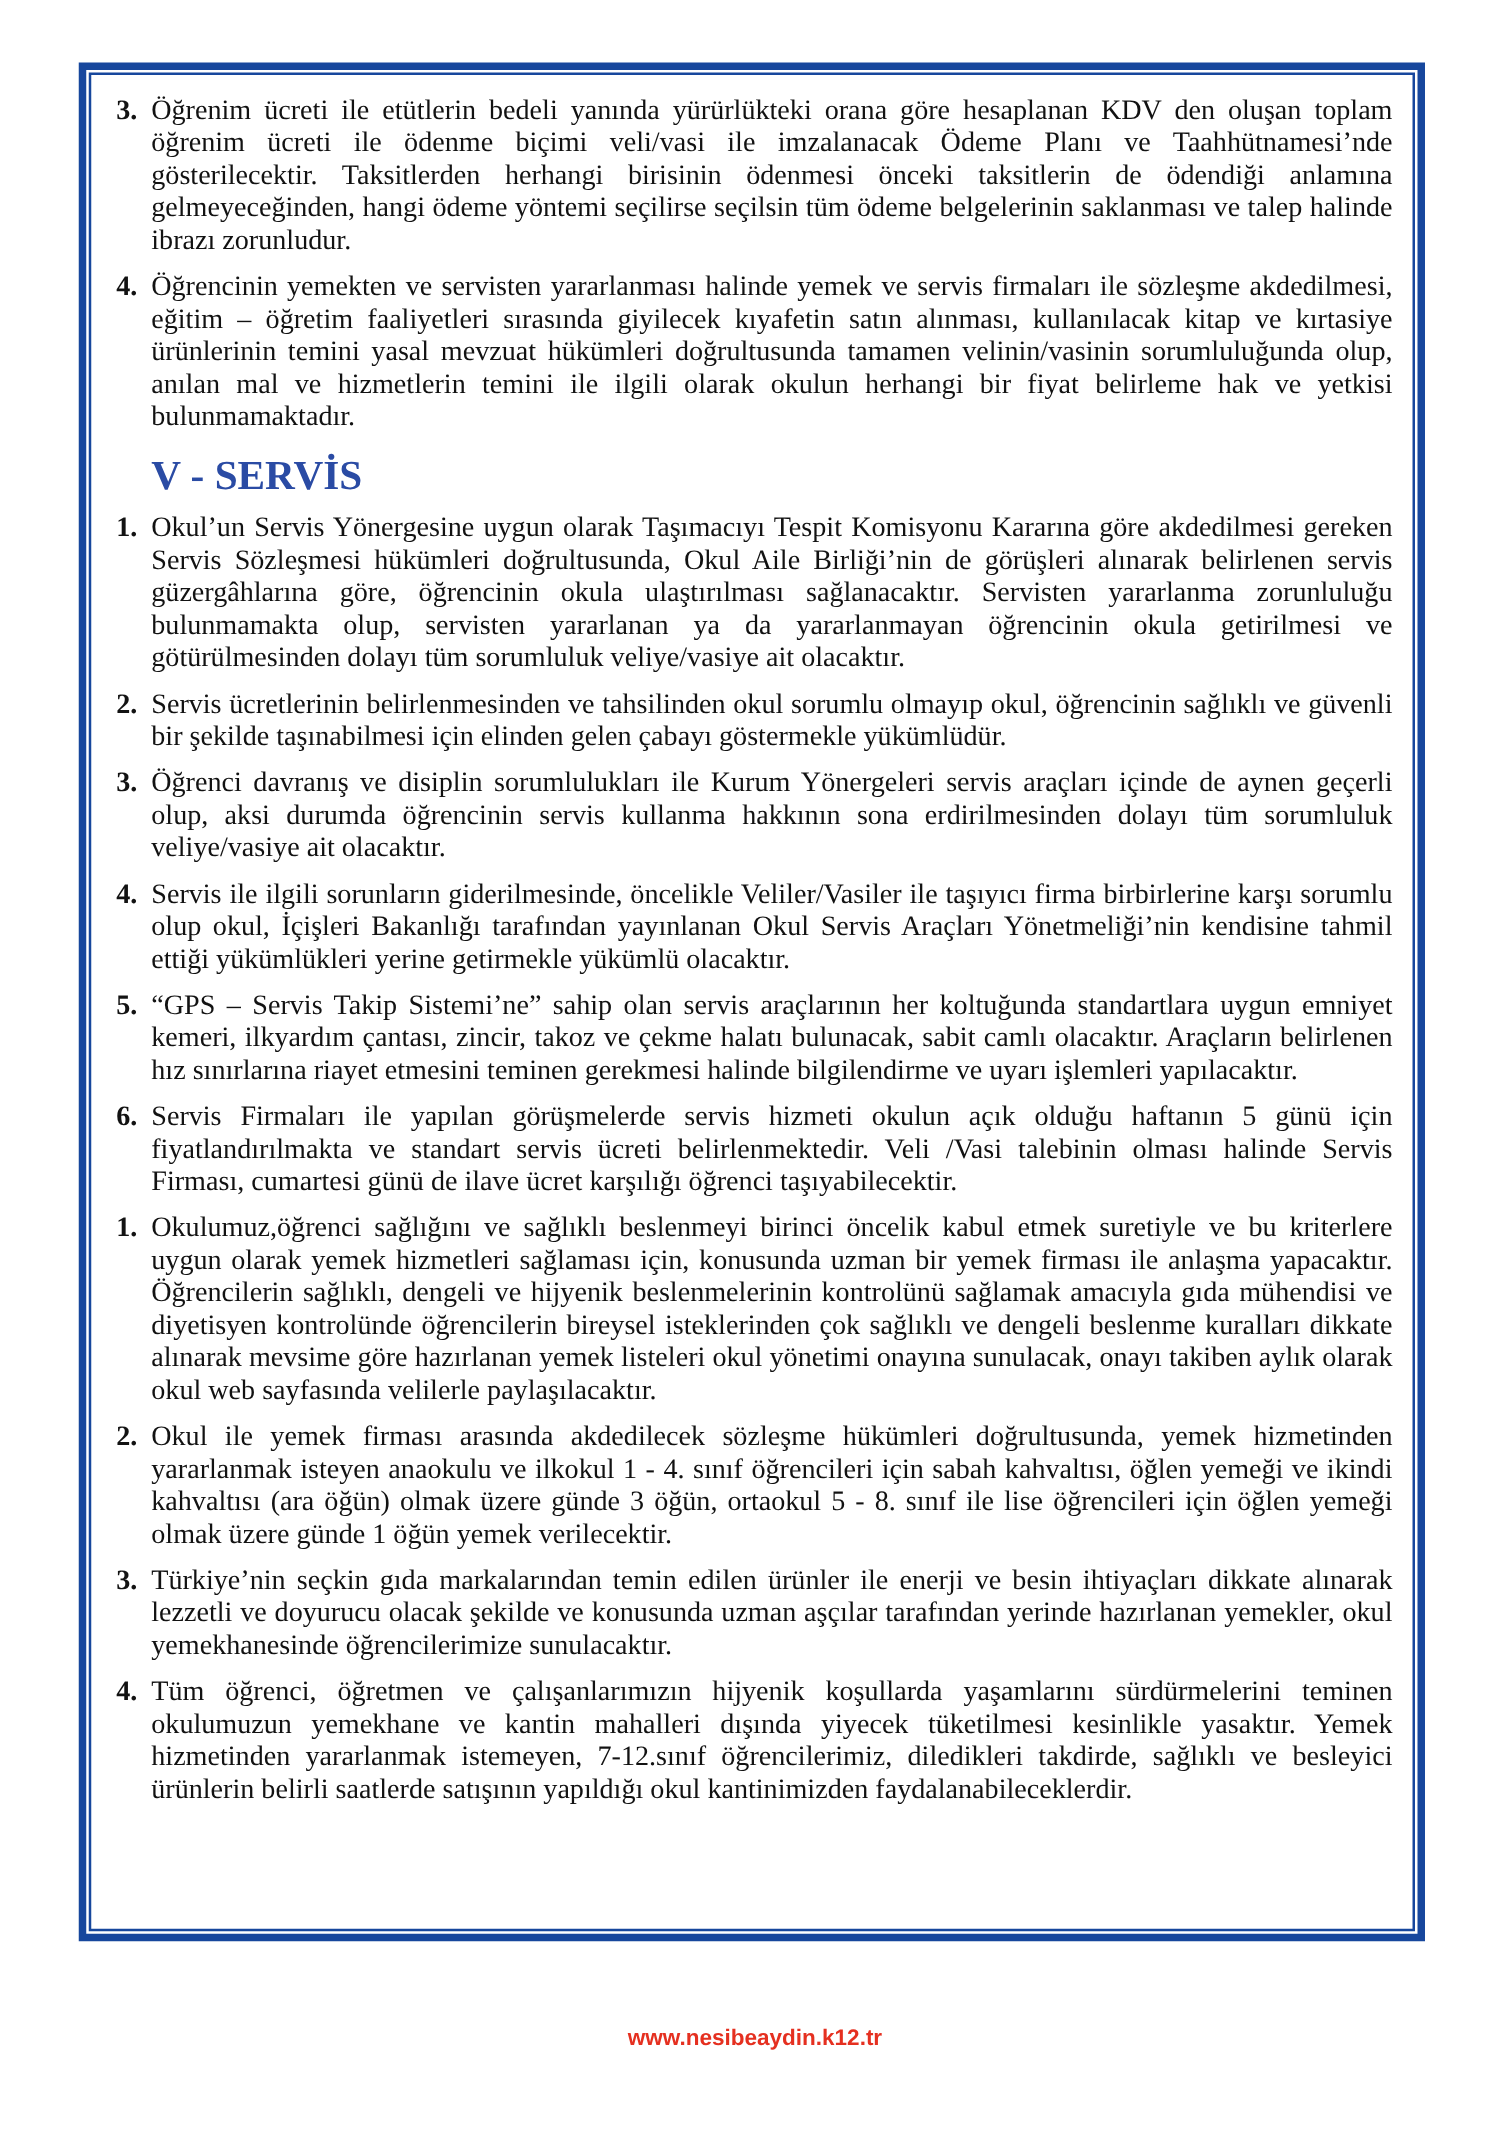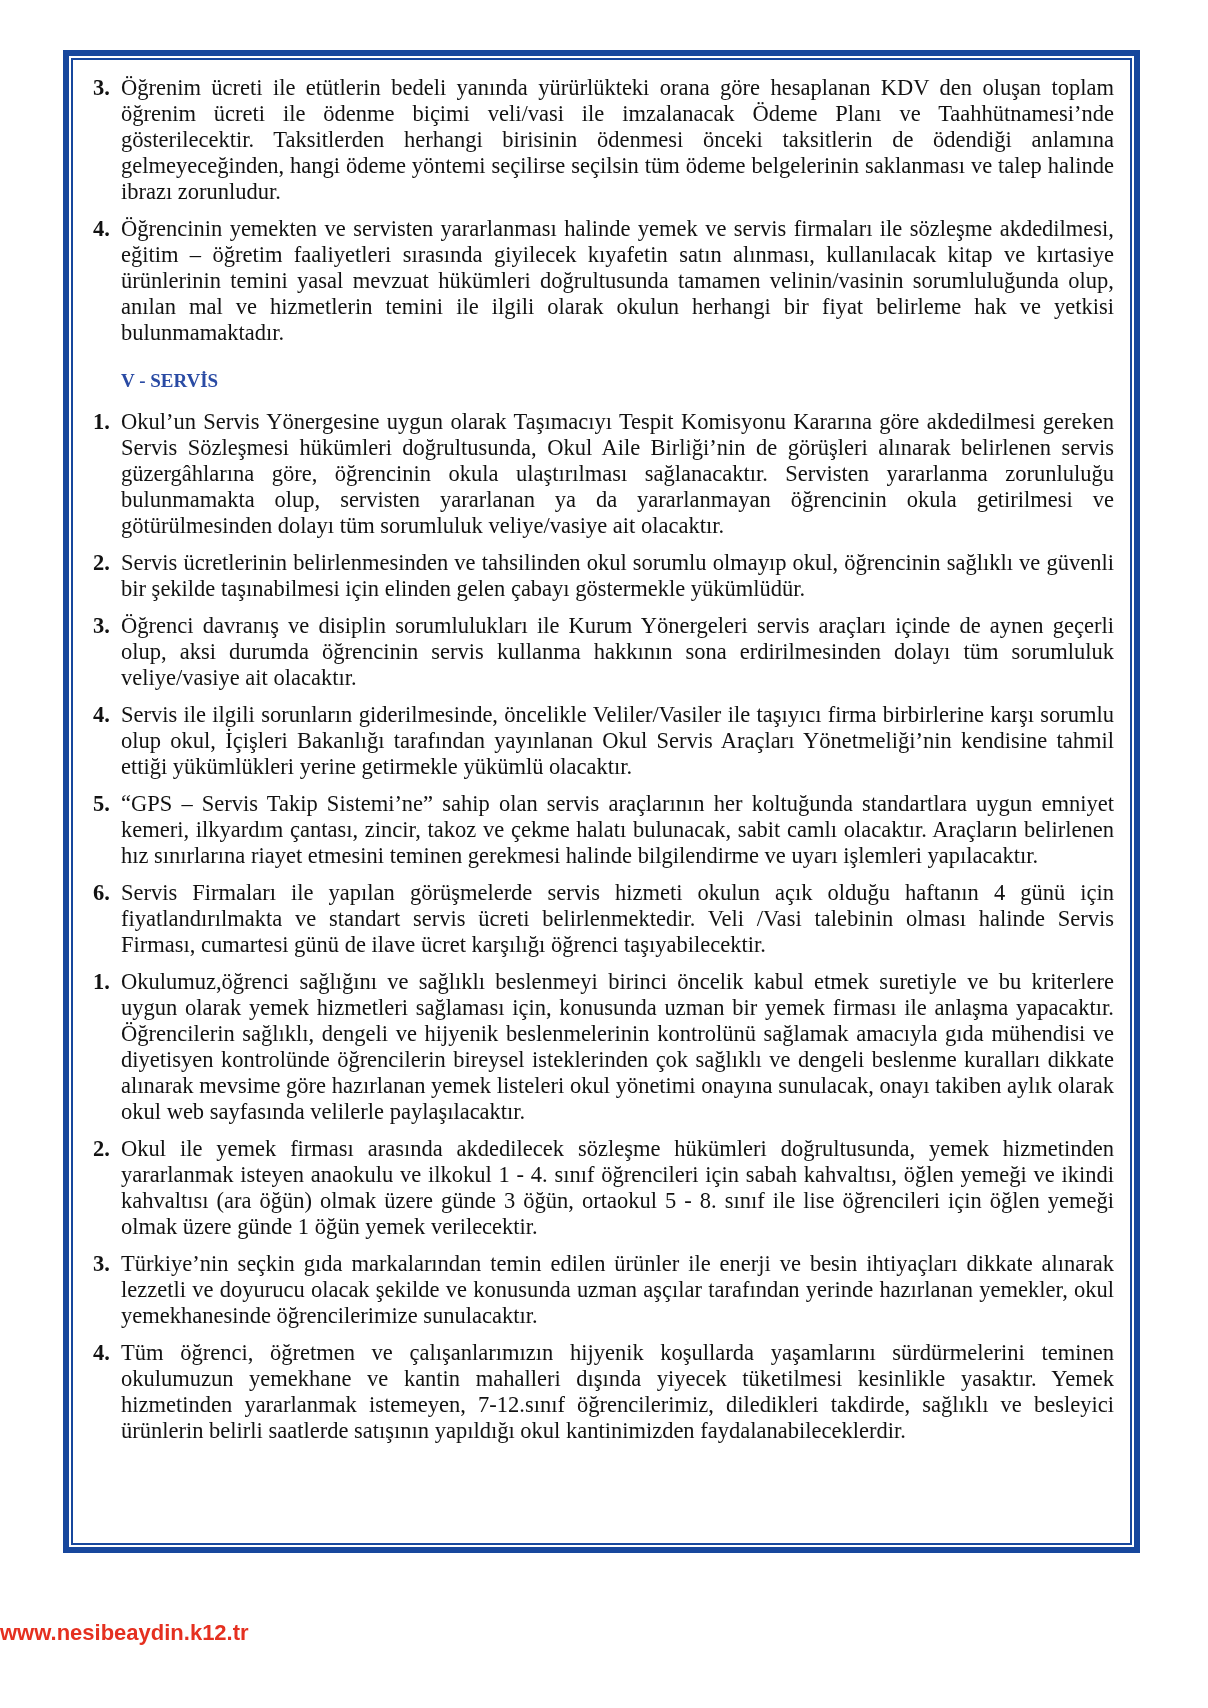--- a/index.html
+++ b/index.html
@@ -38,32 +38,32 @@
   }
   .txt {
     flex: 1 1 auto; margin: 0;
     text-align: justify;
     font-size: 22.5px; line-height: 26px;
   }
 
   .section-title {
     margin: 20px 0 13px 28px;
     color: var(--heading-blue);
-    font-size: 19px; line-height: 30px;
+    font-size: 33px; line-height: 30px;
     font-weight: bold;
     font-family: "Liberation Serif", serif;
   }
 
   .footer {
     position: absolute; left: 0; right: 0; top: 1620px;
-    text-align: left;
+    text-align: center;
     color: var(--footer-red);
     font-family: "Liberation Sans", sans-serif;
     font-weight: bold;
-    font-size: 22px;
+    font-size: 18px;
   }
 </style>
 </head>
 <body>
 
 <div class="page">
   <div class="frame">
     <div class="frame-inner">
       <div class="content">
 
@@ -93,21 +93,21 @@
         <div class="item">
           <span class="num">4.</span>
           <p class="txt">Servis ile ilgili sorunların giderilmesinde, öncelikle Veliler/Vasiler ile taşıyıcı firma birbirlerine karşı sorumlu olup okul, İçişleri Bakanlığı tarafından yayınlanan Okul Servis Araçları Yönetmeliği’nin kendisine tahmil ettiği yükümlükleri yerine getirmekle yükümlü olacaktır.</p>
         </div>
         <div class="item">
           <span class="num">5.</span>
           <p class="txt">“GPS – Servis Takip Sistemi’ne” sahip olan servis araçlarının her koltuğunda standartlara uygun emniyet kemeri, ilkyardım çantası, zincir, takoz ve çekme halatı bulunacak, sabit camlı olacaktır. Araçların belirlenen hız sınırlarına riayet etmesini teminen gerekmesi halinde bilgilendirme ve uyarı işlemleri yapılacaktır.</p>
         </div>
         <div class="item">
           <span class="num">6.</span>
-          <p class="txt">Servis Firmaları ile yapılan görüşmelerde servis hizmeti okulun açık olduğu haftanın 4 günü için fiyatlandırılmakta ve standart servis ücreti belirlenmektedir. Veli /Vasi talebinin olması halinde Servis Firması, cumartesi günü de ilave ücret karşılığı öğrenci taşıyabilecektir.</p>
+          <p class="txt">Servis Firmaları ile yapılan görüşmelerde servis hizmeti okulun açık olduğu haftanın 5 günü için fiyatlandırılmakta ve standart servis ücreti belirlenmektedir. Veli /Vasi talebinin olması halinde Servis Firması, cumartesi günü de ilave ücret karşılığı öğrenci taşıyabilecektir.</p>
         </div>
 
 
         <div class="item">
           <span class="num">1.</span>
           <p class="txt">Okulumuz,öğrenci sağlığını ve sağlıklı beslenmeyi birinci öncelik kabul etmek suretiyle ve bu kriterlere uygun olarak yemek hizmetleri sağlaması için, konusunda uzman bir yemek firması ile anlaşma yapacaktır. Öğrencilerin sağlıklı, dengeli ve hijyenik beslenmelerinin kontrolünü sağlamak amacıyla gıda mühendisi ve diyetisyen kontrolünde öğrencilerin bireysel isteklerinden çok sağlıklı ve dengeli beslenme kuralları dikkate alınarak mevsime göre hazırlanan yemek listeleri okul yönetimi onayına sunulacak, onayı takiben aylık olarak okul web sayfasında velilerle paylaşılacaktır.</p>
         </div>
         <div class="item">
           <span class="num">2.</span>
           <p class="txt">Okul ile yemek firması arasında akdedilecek sözleşme hükümleri doğrultusunda, yemek hizmetinden yararlanmak isteyen anaokulu ve ilkokul 1 - 4. sınıf öğrencileri için sabah kahvaltısı, öğlen yemeği ve ikindi kahvaltısı (ara öğün) olmak üzere günde 3 öğün, ortaokul 5 - 8. sınıf ile lise öğrencileri için öğlen yemeği olmak üzere günde 1 öğün yemek verilecektir.</p>

